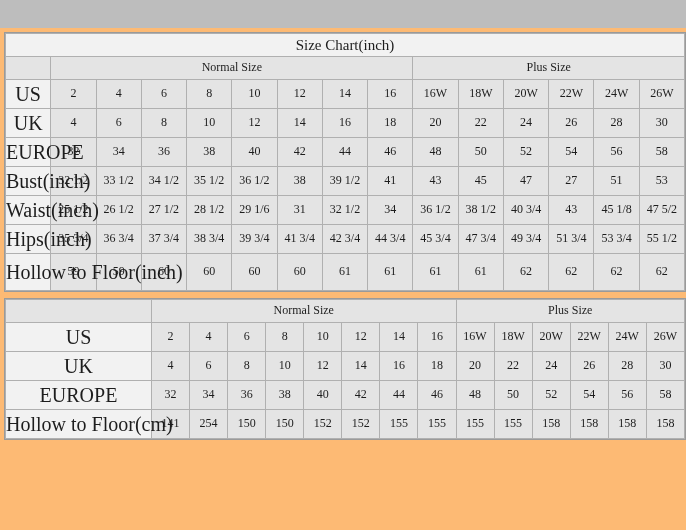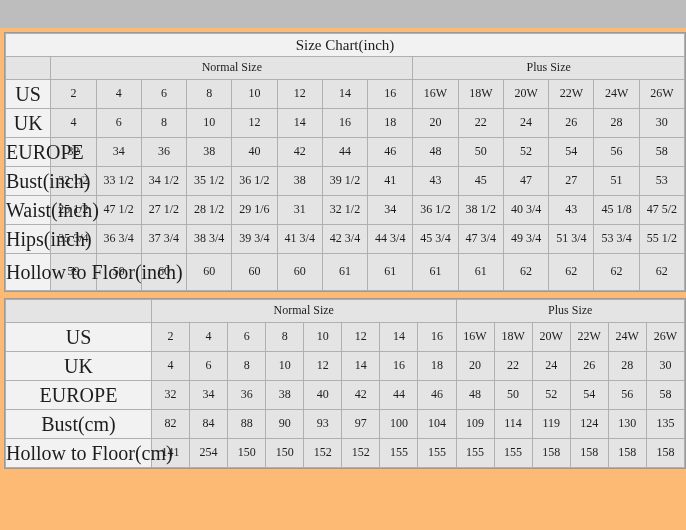--- a/index.html
+++ b/index.html
@@ -159,21 +159,21 @@
             <td class="data-cell nowrap">43</td>
             <td class="data-cell nowrap">45</td>
             <td class="data-cell nowrap">47</td>
             <td class="data-cell nowrap">27</td>
             <td class="data-cell nowrap">51</td>
             <td class="data-cell nowrap">53</td>
           </tr>
           <tr class="row-body">
             <td class="label-cell nowrap">Waist(inch)</td>
             <td class="data-cell nowrap">25 1/2</td>
-            <td class="data-cell nowrap">47 1/2</td>
+            <td class="data-cell nowrap">26 1/2</td>
             <td class="data-cell nowrap">27 1/2</td>
             <td class="data-cell nowrap">28 1/2</td>
             <td class="data-cell nowrap">29 1/6</td>
             <td class="data-cell nowrap">31</td>
             <td class="data-cell nowrap">32 1/2</td>
             <td class="data-cell nowrap">34</td>
             <td class="data-cell nowrap">36 1/2</td>
             <td class="data-cell nowrap">38 1/2</td>
             <td class="data-cell nowrap">40 3/4</td>
             <td class="data-cell nowrap">43</td>
@@ -269,37 +269,20 @@
             <td class="data-cell nowrap">42</td>
             <td class="data-cell nowrap">44</td>
             <td class="data-cell nowrap">46</td>
             <td class="data-cell nowrap">48</td>
             <td class="data-cell nowrap">50</td>
             <td class="data-cell nowrap">52</td>
             <td class="data-cell nowrap">54</td>
             <td class="data-cell nowrap">56</td>
             <td class="data-cell nowrap">58</td>
           </tr>
-          <tr class="row-body">
-            <td class="label-cell nowrap">Bust(cm)</td>
-            <td class="data-cell nowrap">82</td>
-            <td class="data-cell nowrap">84</td>
-            <td class="data-cell nowrap">88</td>
-            <td class="data-cell nowrap">90</td>
-            <td class="data-cell nowrap">93</td>
-            <td class="data-cell nowrap">97</td>
-            <td class="data-cell nowrap">100</td>
-            <td class="data-cell nowrap">104</td>
-            <td class="data-cell nowrap">109</td>
-            <td class="data-cell nowrap">114</td>
-            <td class="data-cell nowrap">119</td>
-            <td class="data-cell nowrap">124</td>
-            <td class="data-cell nowrap">130</td>
-            <td class="data-cell nowrap">135</td>
-          </tr>
           <tr class="row-body row-tall">
             <td class="label-cell nowrap">Hollow to Floor(cm)</td>
             <td class="data-cell nowrap">141</td>
             <td class="data-cell nowrap">254</td>
             <td class="data-cell nowrap">150</td>
             <td class="data-cell nowrap">150</td>
             <td class="data-cell nowrap">152</td>
             <td class="data-cell nowrap">152</td>
             <td class="data-cell nowrap">155</td>
             <td class="data-cell nowrap">155</td>

